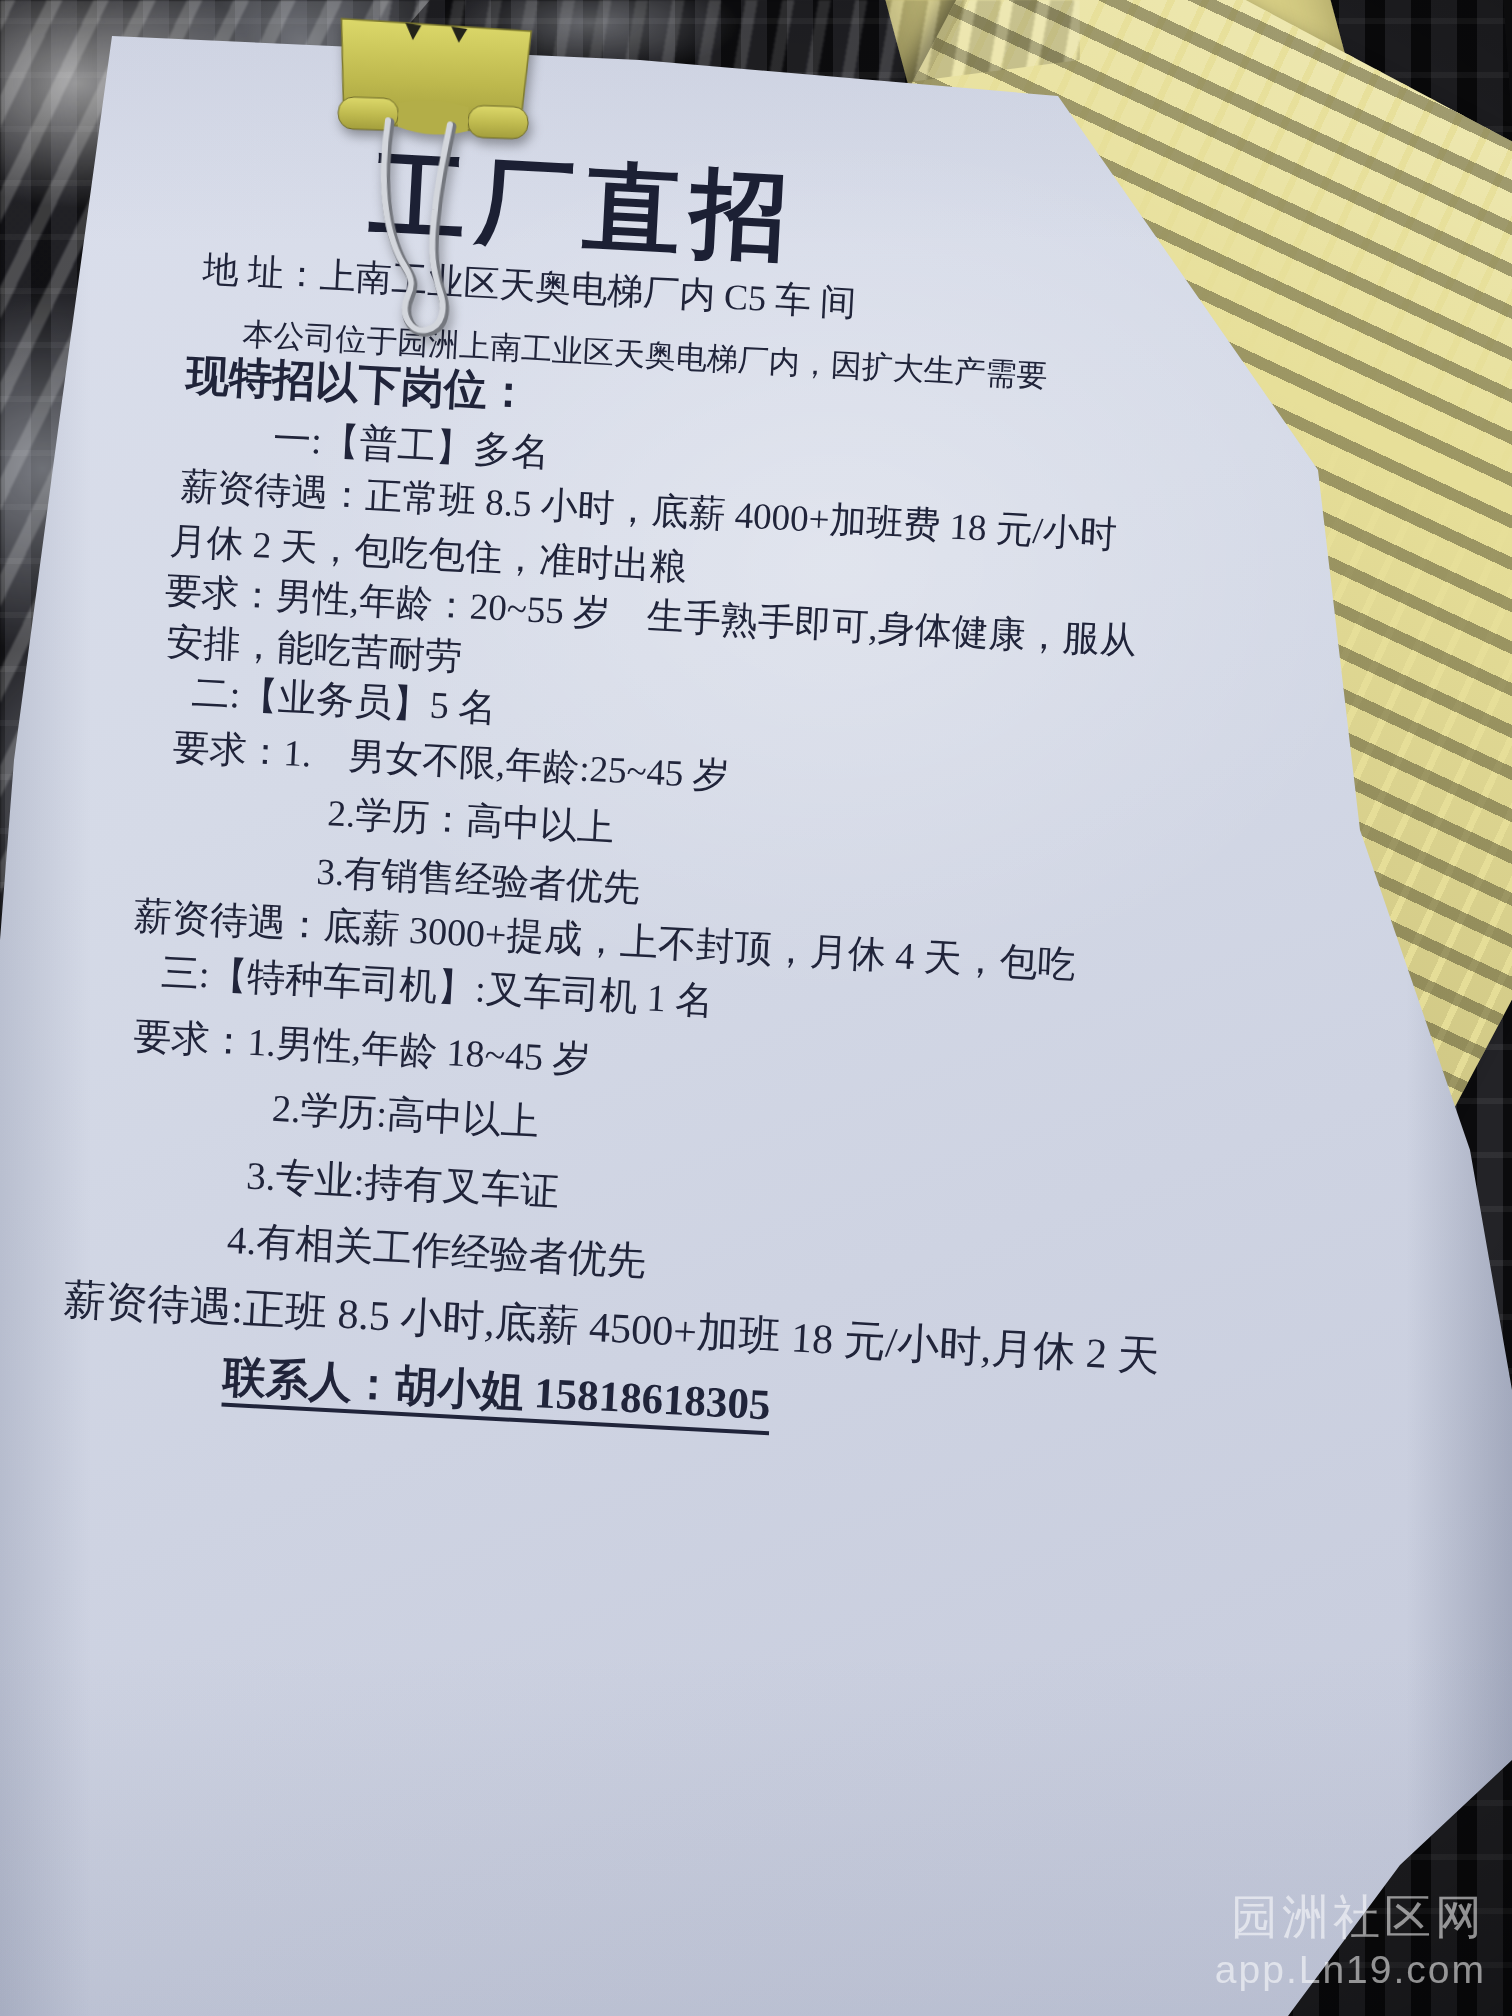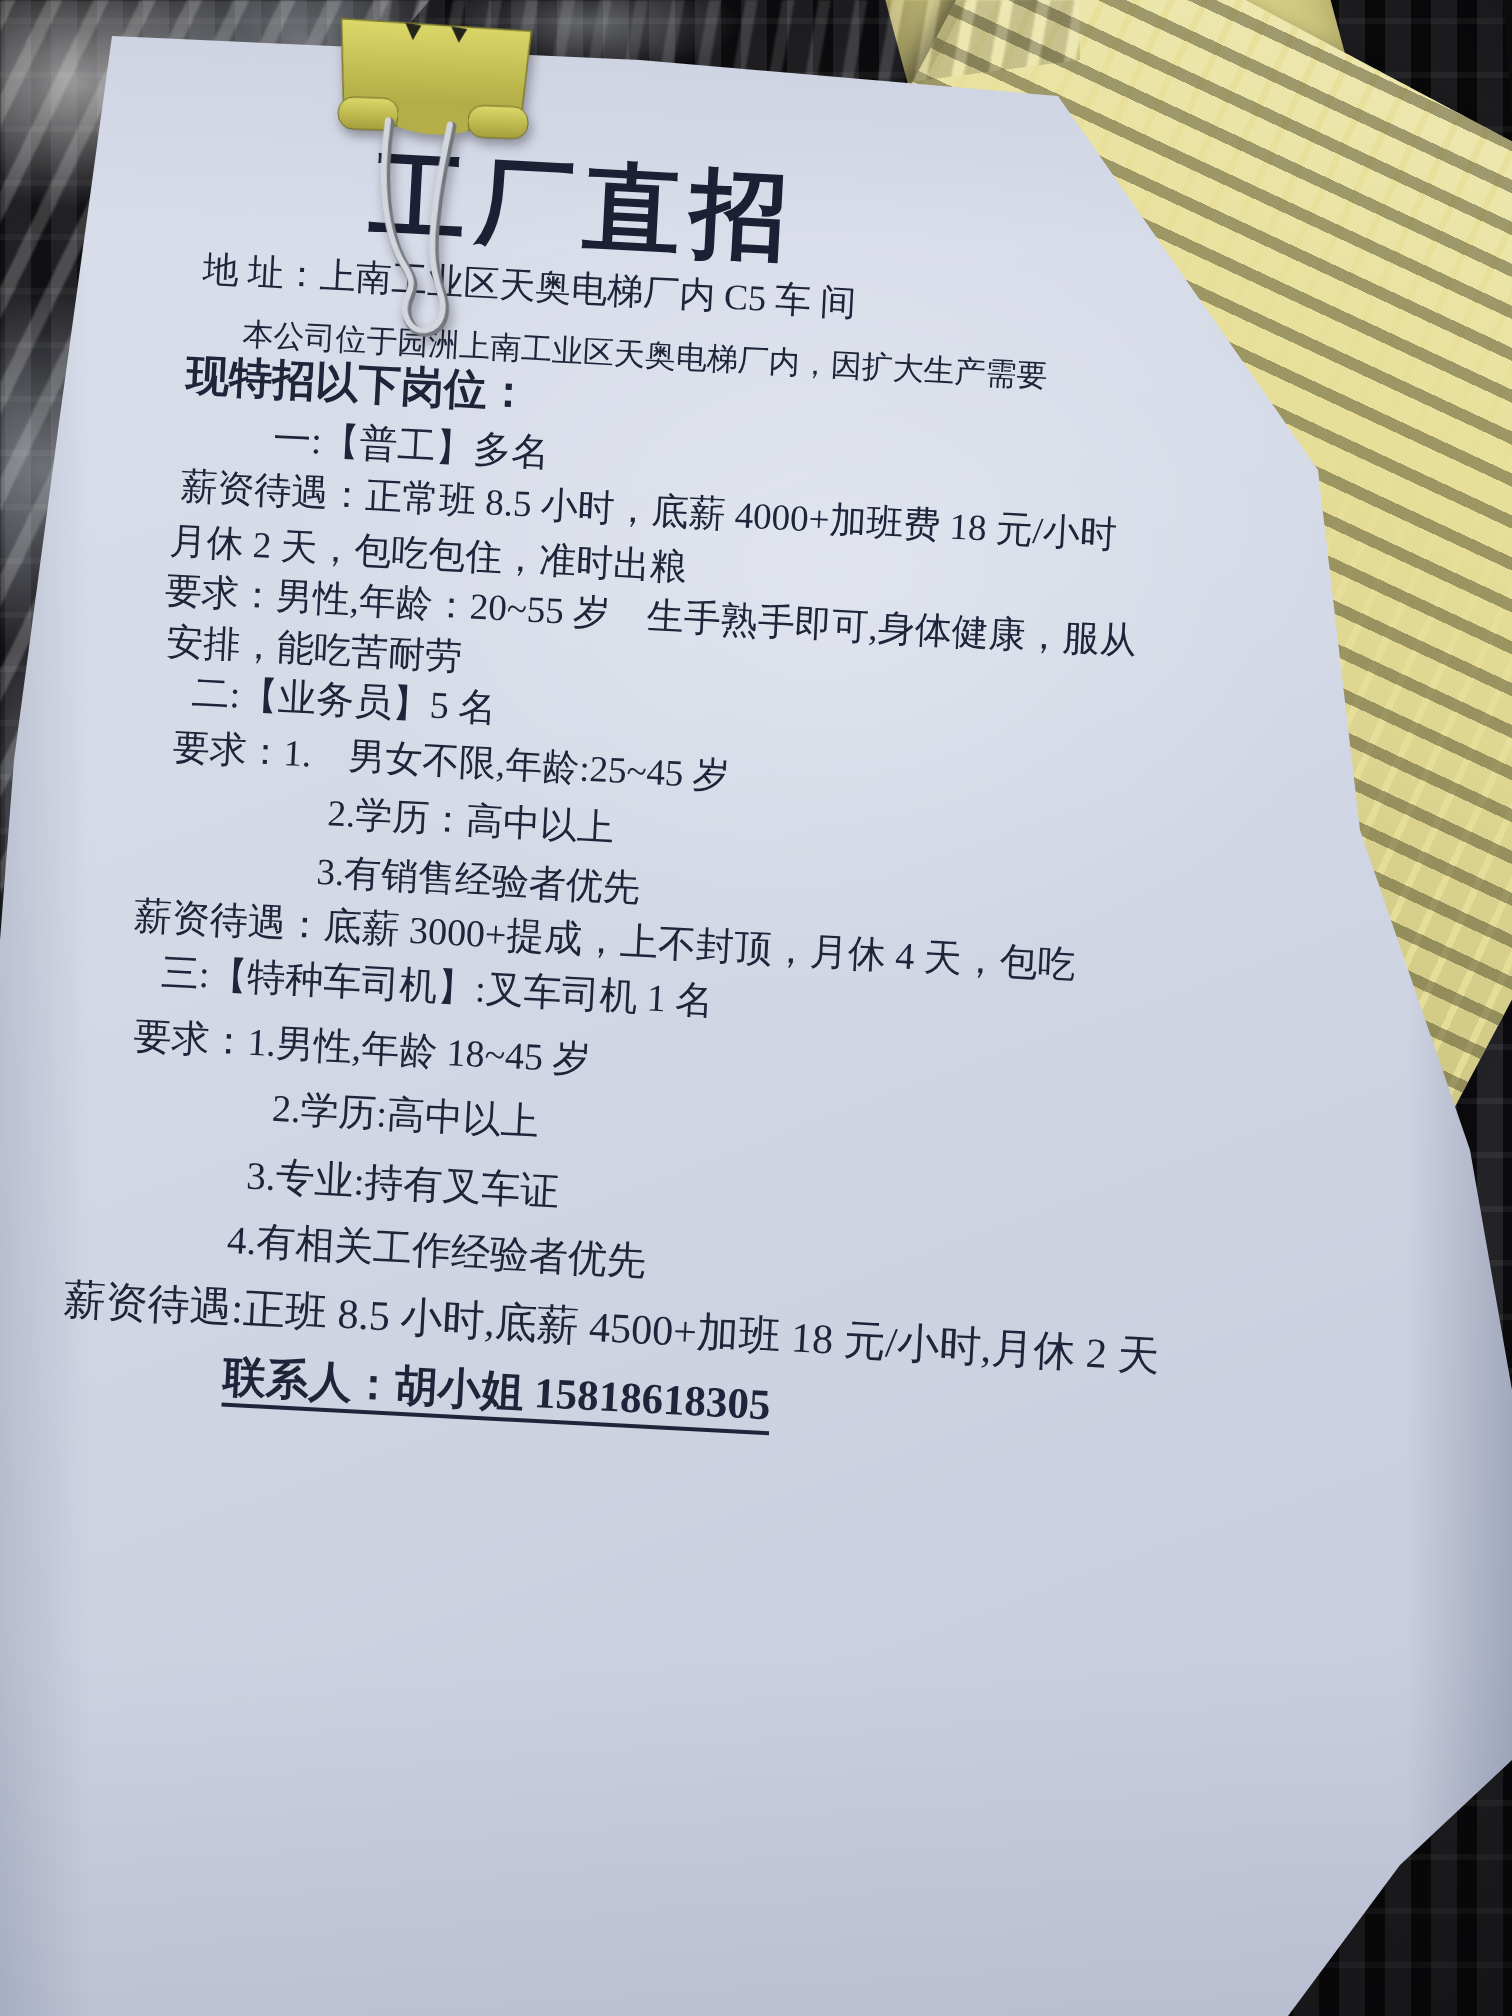--- a/index.html
+++ b/index.html
@@ -160,14 +160,18 @@
     <path d="M16 18 L206 24 L199 110 Q197 122 184 126 L38 122 Q23 120 21 106 Z" fill="url(#clipgrad)" stroke="#7e7a2e" stroke-width="1.5"></path>
     <path d="M80 20 l16 2 l-8 15 z" fill="#23231a"></path>
     <path d="M126 22 l16 2 l-8 14 z" fill="#23231a"></path>
     <rect x="16" y="96" width="60" height="32" rx="15" fill="url(#clipgrad)" stroke="#6f6b28" stroke-width="1"></rect>
     <rect x="146" y="100" width="60" height="32" rx="15" fill="url(#clipgrad)" stroke="#6f6b28" stroke-width="1"></rect>
     <path d="M76 100 Q110 92 146 102 L146 126 Q110 136 76 124 Z" fill="#b3ae48"></path>
     <path d="M68 120 C 60 192, 72 240, 90 266 C 98 278, 98 284, 94 294 C 86 314, 98 332, 114 328 C 130 324, 132 306, 126 290 C 118 268, 114 250, 118 208 C 120 176, 126 148, 130 122" fill="none" stroke="#74777e" stroke-width="9" stroke-linecap="round"></path>
     <path d="M66 118 C 58 190, 70 238, 88 264 C 96 276, 96 282, 92 292 C 84 312, 96 330, 112 326 C 128 322, 130 304, 124 288 C 116 266, 112 248, 116 206 C 118 174, 124 146, 128 120" fill="none" stroke="#d3d6dc" stroke-width="6" stroke-linecap="round"></path>
   </svg>
 
+  <div class="watermark">
+    <div class="wm1">园洲社区网</div>
+    <div class="wm2">app.Ln19.com</div>
+  </div>
 
 </div>
 
 </body></html>

